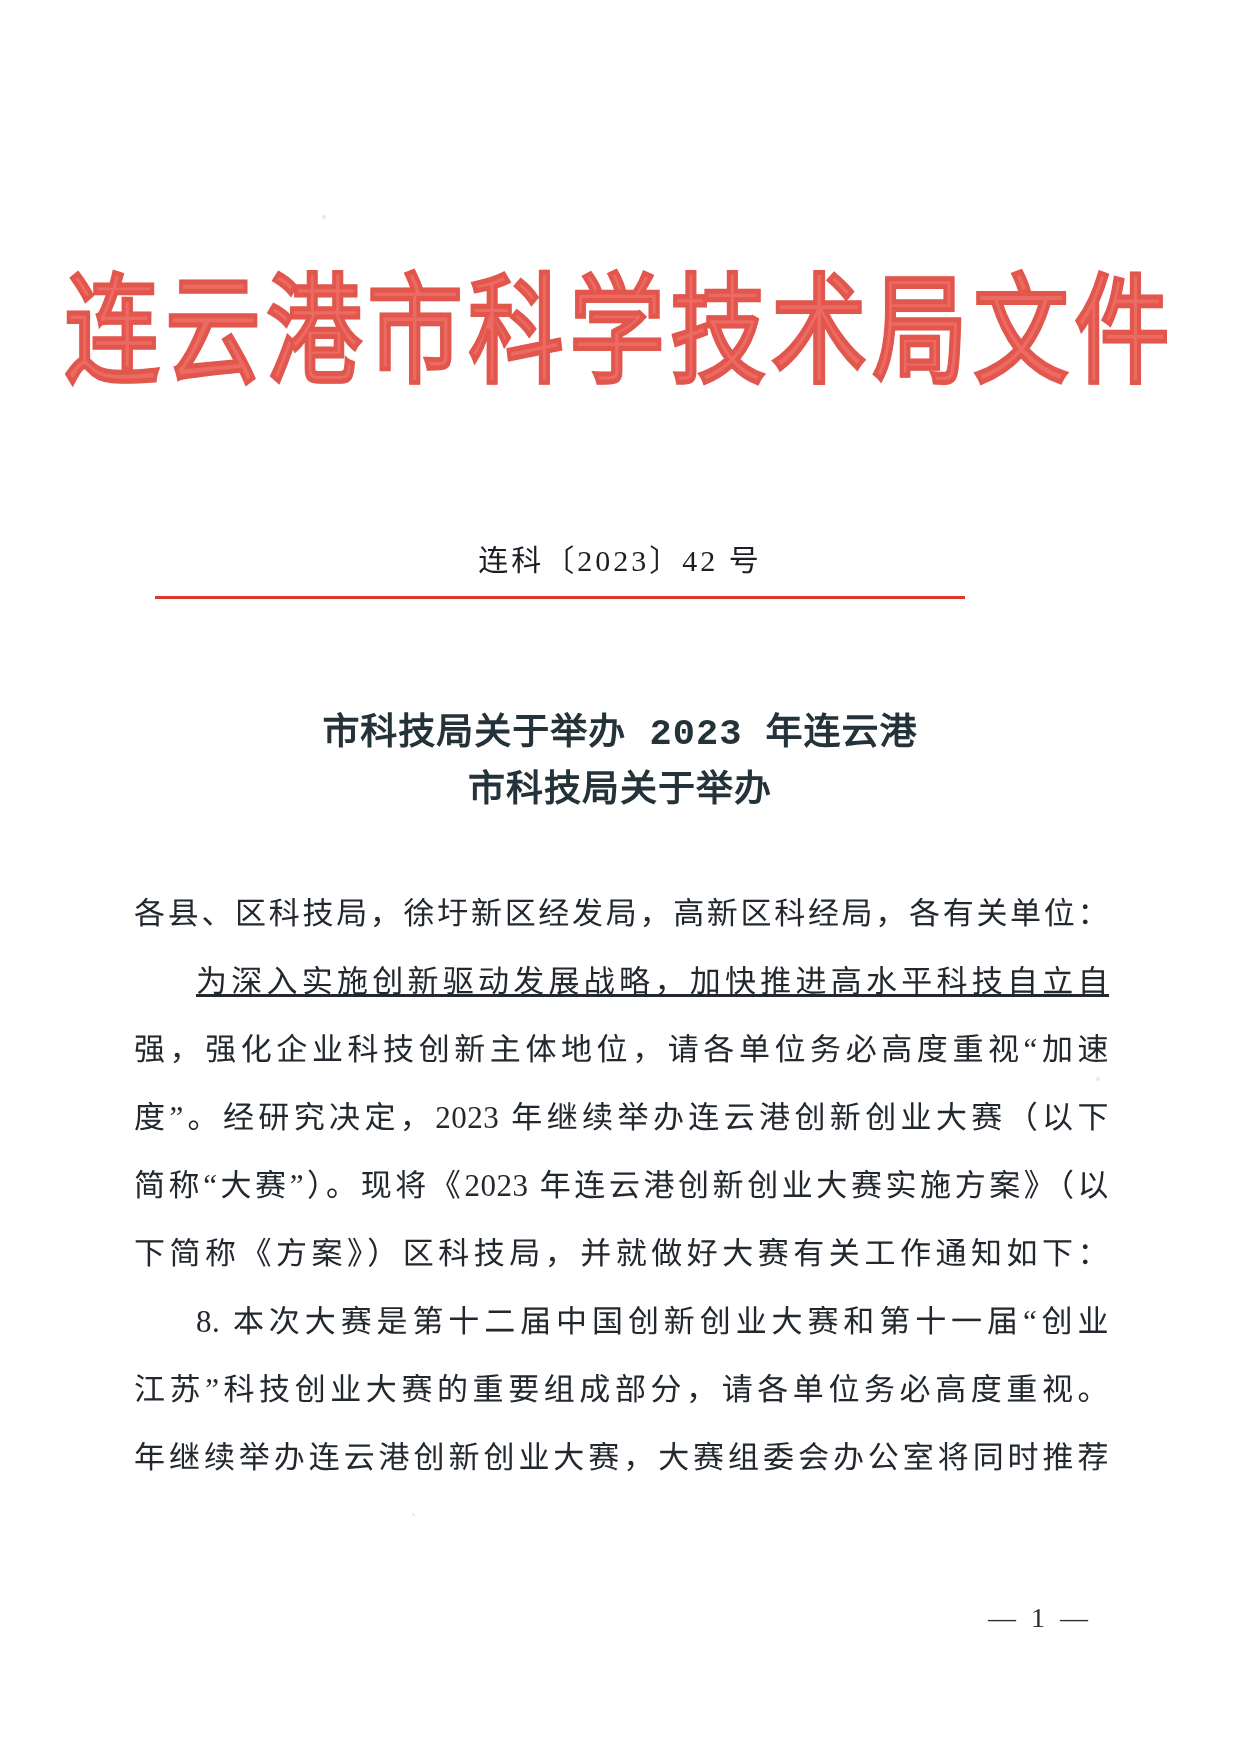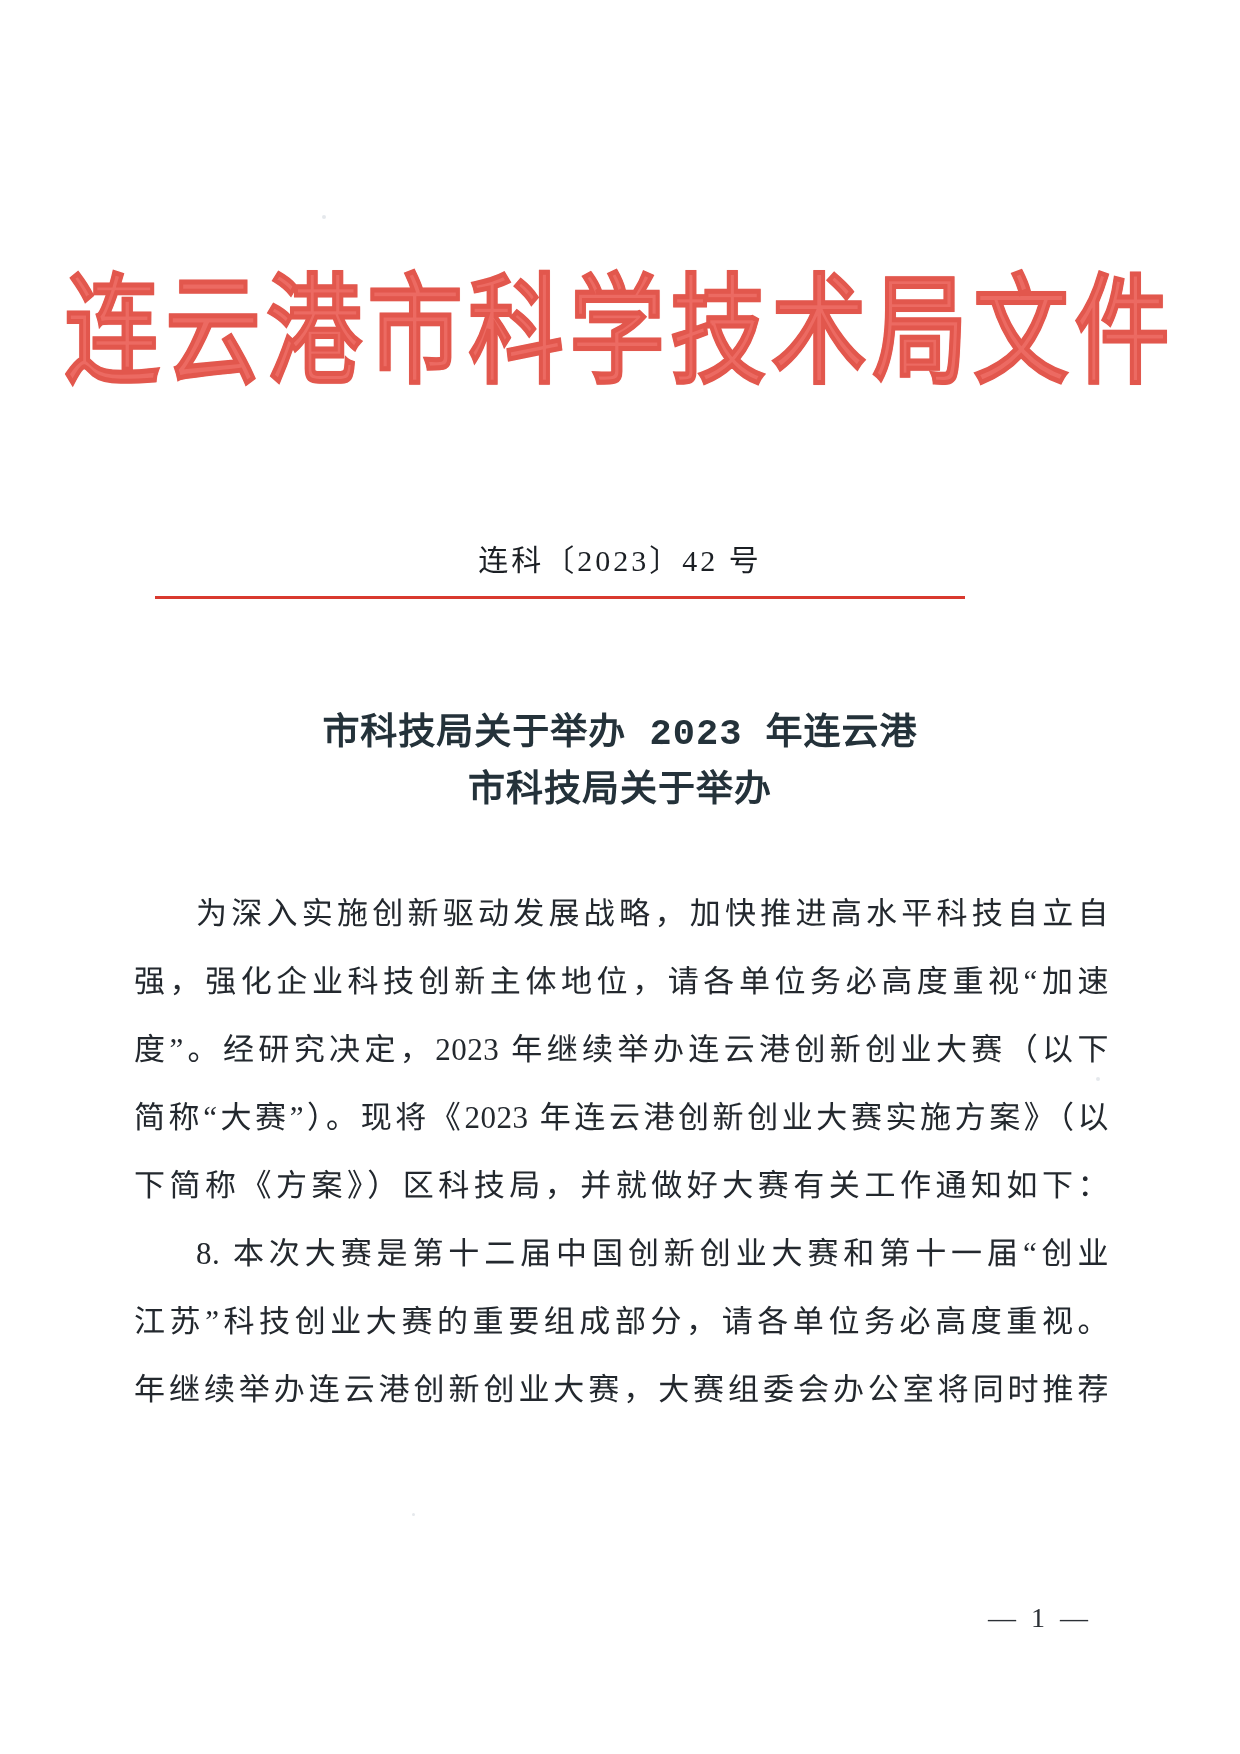--- a/index.html
+++ b/index.html
@@ -142,21 +142,22 @@
   <div class="doc-number">连科〔2023〕42 号</div>
 
   <div class="red-rule"></div>
 
   <div class="headline">
     <div class="headline-line">市科技局关于举办 2023 年连云港</div>
     <div class="headline-line">市科技局关于举办</div>
   </div>
 
   <div class="body-copy">
-    <div class="body-line justified" style="text-indent:62px;">为深入实施创新驱动发展战略，加快推进高水平科技自立自</div>
+    <div class="body-line justified">各县、区科技局，徐圩新区经发局，高新区科经局，各有关单位：</div>
+    <div class="body-line justified" style="text-indent:62px;text-decoration:underline;">为深入实施创新驱动发展战略，加快推进高水平科技自立自</div>
     <div class="body-line justified">强，强化企业科技创新主体地位，请各单位务必高度重视“加速</div>
     <div class="body-line justified">度”。经研究决定，2023 年继续举办连云港创新创业大赛（以下</div>
     <div class="body-line justified">简称“大赛”）。现将《2023 年连云港创新创业大赛实施方案》（以</div>
     <div class="body-line justified">下简称《方案》）区科技局，并就做好大赛有关工作通知如下：</div>
     <div class="body-line justified" style="text-indent:62px;">8. 本次大赛是第十二届中国创新创业大赛和第十一届“创业</div>
     <div class="body-line justified">江苏”科技创业大赛的重要组成部分，请各单位务必高度重视。</div>
     <div class="body-line justified">年继续举办连云港创新创业大赛，大赛组委会办公室将同时推荐</div>
   </div>
 
   <div class="page-number">— 1 —</div>

